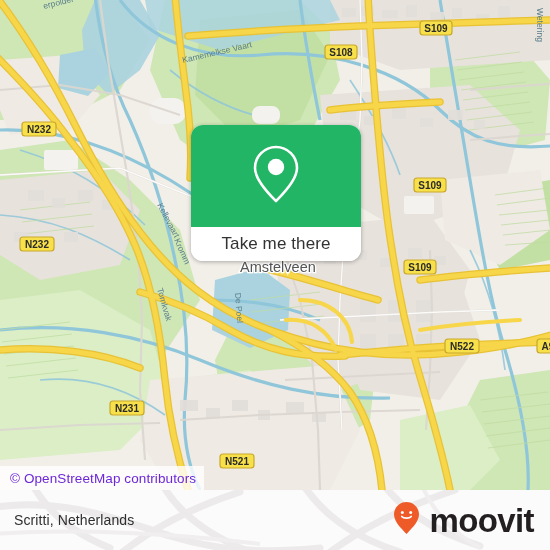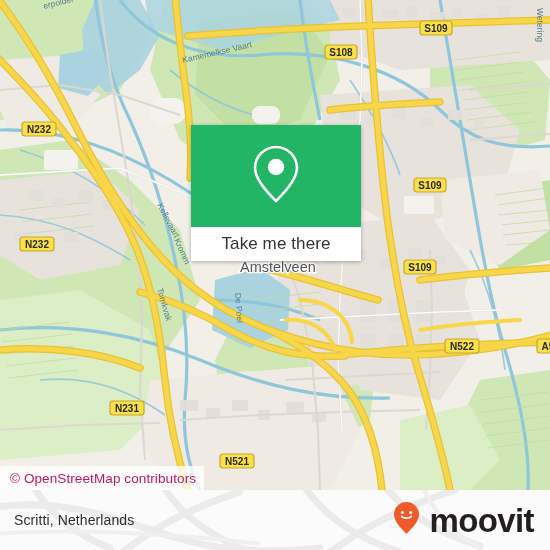--- a/index.html
+++ b/index.html
@@ -13,28 +13,28 @@
   
   .map{position:absolute;left:0;top:0;width:550px;height:490px;overflow:hidden;background:#f2efe9;}
   .map svg{position:absolute;left:0;top:0;}
 
   
   .attrib{
     position:absolute;left:0;top:466px;height:24px;
     background:rgba(255,255,255,0.80);
     display:flex;align-items:center;
     padding:0 8px 0 10px;
-    font-size:13.5px;color:#be185d;letter-spacing:.1px;
+    font-size:13.5px;color:#6d28d9;letter-spacing:.1px;
     box-sizing:border-box;
   }
 
   
   .card{
     position:absolute;left:191px;top:125px;width:170px;height:136px;
-    border-radius:0;overflow:hidden;
+    border-radius:12px;overflow:hidden;
     box-shadow:0 1px 4px rgba(0,0,0,0.30);
     background:#fff;
   }
   .card-top{
     height:102px;background:#22b565;
     display:flex;align-items:center;justify-content:center;
   }
   .card-btn{
     height:34px;background:#fff;
     display:flex;align-items:center;justify-content:center;

